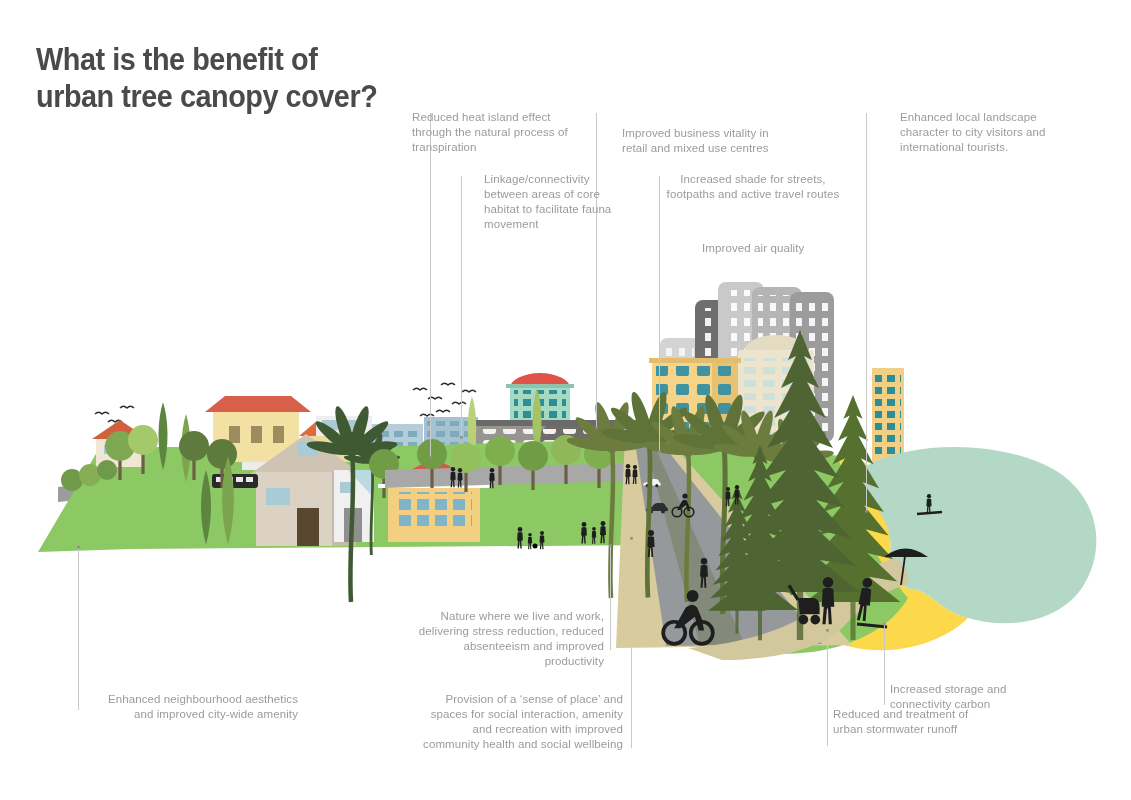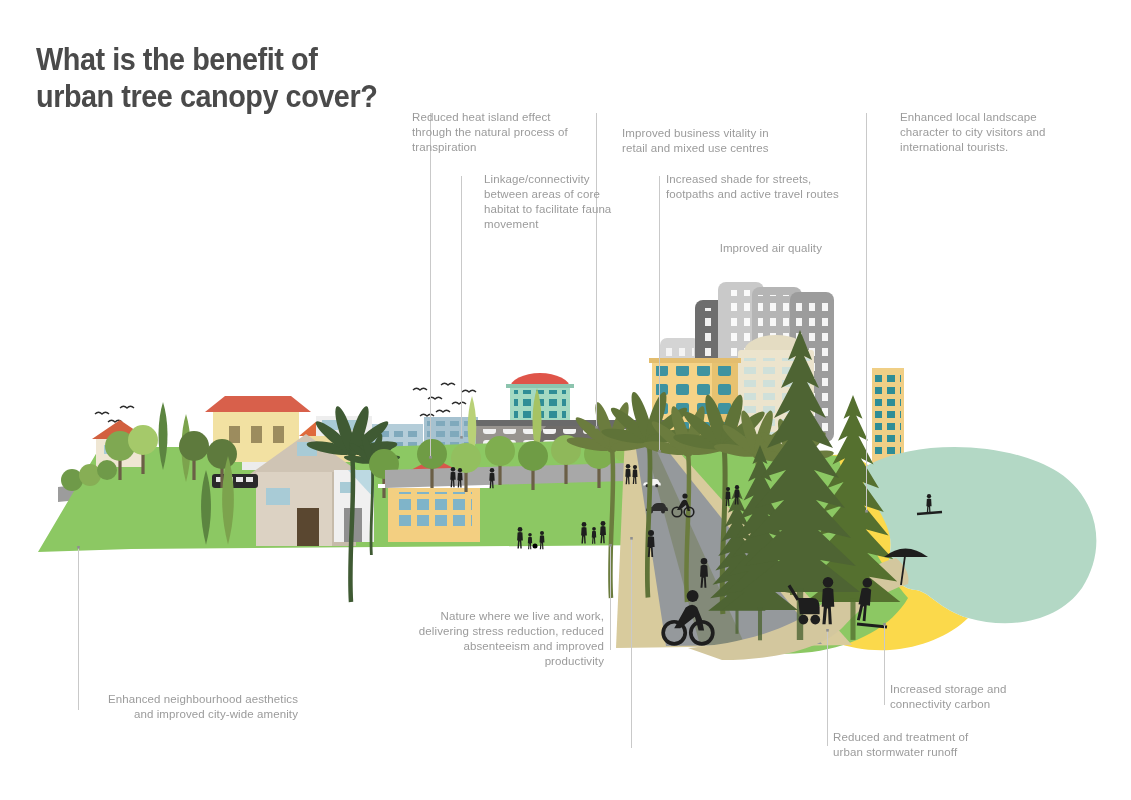--- a/index.html
+++ b/index.html
@@ -406,21 +406,22 @@
 </svg>
 
   <h1 id="title">
     <div>What is the benefit of</div>
     <div>urban tree canopy cover?</div>
   </h1>
 
   <div class="label" style="left:412px;top:110px;width:158px;">Reduced heat island effect through the natural process of transpiration</div>
   <div class="label" style="left:467px;top:172px;width:128px;margin-left:17px;">Linkage/connectivity between areas of core habitat to facilitate fauna movement</div>
   <div class="label" style="left:622px;top:110px;width:174px;margin-top:16px;">Improved business vitality in retail and mixed use centres</div>
-  <div class="label" style="left:666px;top:172px;width:174px;">Increased shade for streets, footpaths and active travel routes</div>
-  <div class="label" style="left:702px;top:241px;width:120px;text-align:right;">Improved air quality</div>
+  <div class="label" style="left:666px;top:172px;width:174px;text-align:center;">Increased shade for streets, footpaths and active travel routes</div>
+  <div class="label" style="left:702px;top:241px;width:120px;">Improved air quality</div>
   <div class="label" style="left:872px;top:110px;width:184px;margin-left:28px;">Enhanced local landscape character to city visitors and international tourists.</div>
   <div class="label r" style="left:412px;top:609px;width:192px;text-align:right;">Nature where we live and work, delivering stress reduction, reduced absenteeism and improved productivity</div>
   <div class="label" style="left:86px;top:692px;width:212px;text-align:right;">Enhanced neighbourhood aesthetics and improved city-wide amenity</div>
+  <div class="label r" style="left:423px;top:692px;width:200px;">Provision of a ‘sense of place’ and spaces for social interaction, amenity and recreation with improved community health and social wellbeing</div>
   <div class="label" style="left:890px;top:682px;width:120px;">Increased storage and connectivity carbon</div>
-  <div class="label" style="left:833px;top:730px;width:140px;">Reduced and treatment of urban stormwater runoff</div>
+  <div class="label" style="left:833px;top:707px;width:140px;">Reduced and treatment of urban stormwater runoff</div>
 
 </div>
 
 </body></html>

